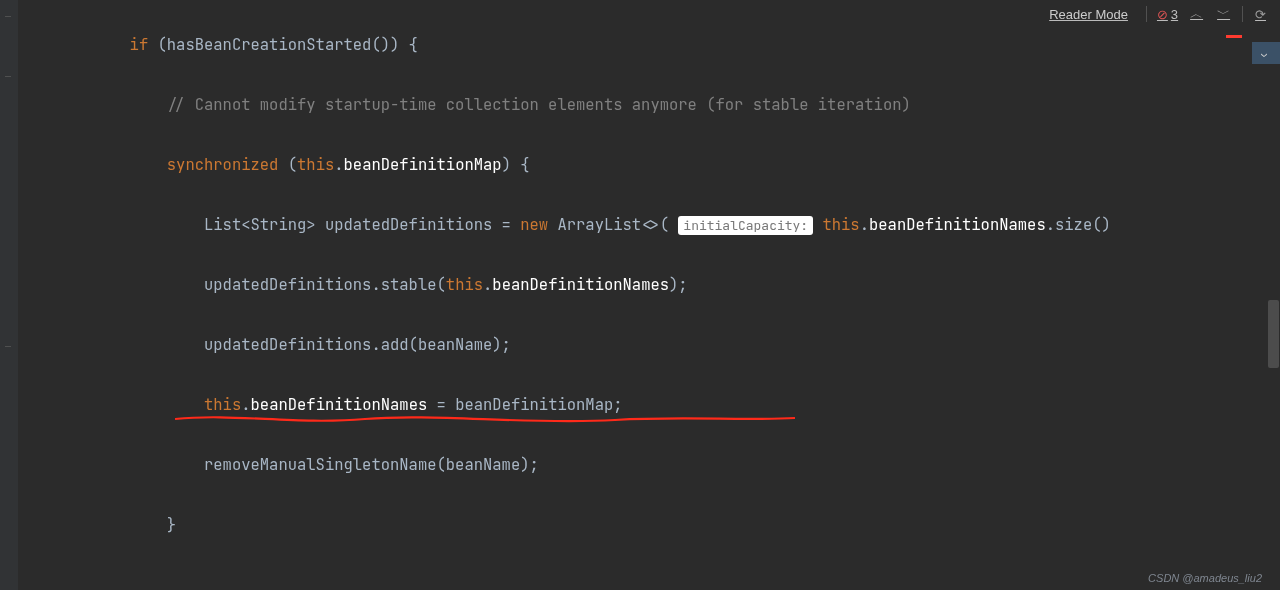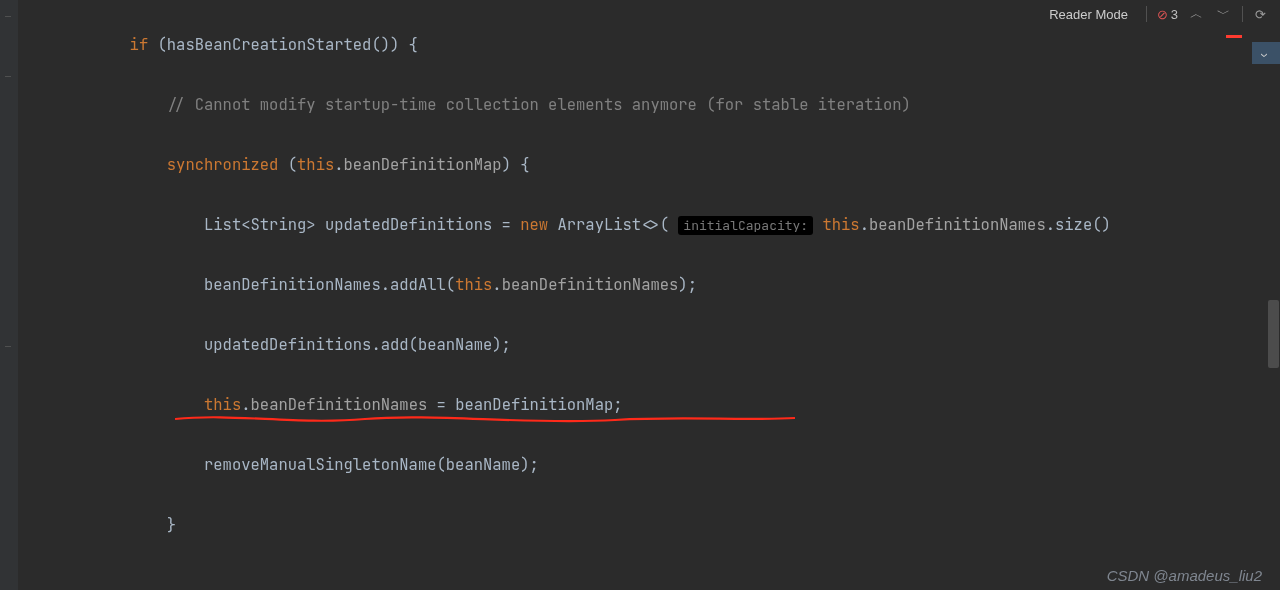--- a/index.html
+++ b/index.html
@@ -39,24 +39,24 @@
       white-space: pre;
       line-height: 30px;
       overflow: hidden;
     }
     .line {
       height: 30px;
       padding-left: 0;
     }
     .kw { color: #cc7832; }
     .this-kw { color: #cc7832; }
-    .field { color: #a3a3a3; }
+    .field { color: #ffffff; }
     .comment { color: #808080; margin-top: 16px; }
     .hint {
-      background: #000000;
+      background: #ffffff;
       color: #787878;
       font-size: 13px;
       padding: 1px 5px;
       border-radius: 3px;
       font-style: normal;
       vertical-align: middle;
     }
 
     
     .topbar {
@@ -64,20 +64,21 @@
       top: 0;
       right: 12px;
       height: 28px;
       display: flex;
       align-items: center;
       gap: 10px;
       color: #bbbbbb;
       z-index: 10;
       font-family: sans-serif;
       font-size: 13px;
+      text-decoration: underline;
     }
     .reader-mode { color: #cccccc; padding: 0 8px; }
     .sep { width: 1px; height: 16px; background: #515151; }
     .err-count { color: #bfbfbf; display: flex; align-items: center; gap: 3px;}
     .err-ico { color: #e05555; }
     .chev { color: #9a9a9a; padding: 0 2px; cursor: pointer; }
     .refresh-ico { color: #9a9a9a; padding: 0 2px; }
 
     
     .top-right-sq {
@@ -132,21 +133,21 @@
     .red-underline path { stroke: #ff2a1a; stroke-width: 2.2; fill: none; }
 
     
     .watermark {
       position: absolute;
       right: 18px;
       bottom: 6px;
       color: #7f8690;
       font-style: italic;
       font-family: sans-serif;
-      font-size: 15px;
+      font-size: 11px;
       z-index: 10;
     }
   </style>
 </head>
 <body>
 
 <div class="gutter">
   <div class="fold-mark" style="top:10px">—</div>
   <div class="fold-mark" style="top:70px">—</div>
   <div class="fold-mark" style="top:340px">—</div>
@@ -171,21 +172,21 @@
   <span class="chev-d">⌄</span>
 </div>
 
 <div class="scroll-thumb"></div>
 
 <div class="code-area">
 <div class="line"><span>            </span><span class="kw">if</span><span> (hasBeanCreationStarted()) {</span></div>
 <div class="line"><span>                </span><span class="comment">// Cannot modify startup-time collection elements anymore (for stable iteration)</span></div>
 <div class="line"><span>                </span><span class="kw">synchronized</span><span> (</span><span class="this-kw">this</span><span>.</span><span class="field">beanDefinitionMap</span><span>) {</span></div>
 <div class="line"><span>                    </span><span>List&lt;String&gt; updatedDefinitions = </span><span class="kw">new</span><span> ArrayList&lt;&gt;(</span> <span class="hint">initialCapacity:</span> <span class="this-kw">this</span><span>.</span><span class="field">beanDefinitionNames</span><span>.size()</span></div>
-<div class="line"><span>                    </span><span>beanDefinitionNames.addAll(</span><span class="this-kw">this</span><span>.</span><span class="field">beanDefinitionNames</span><span>);</span></div>
+<div class="line"><span>                    </span><span>updatedDefinitions.stable(</span><span class="this-kw">this</span><span>.</span><span class="field">beanDefinitionNames</span><span>);</span></div>
 <div class="line"><span>                    </span><span>updatedDefinitions.add(beanName);</span></div>
 <div class="line"><span>                    </span><span class="this-kw">this</span><span>.</span><span class="field">beanDefinitionNames</span><span> = beanDefinitionMap;</span></div>
 <div class="line"><span>                    </span><span>removeManualSingletonName(beanName);</span></div>
 <div class="line"><span>                </span><span>}</span></div>
 
 
 
 
 
 

